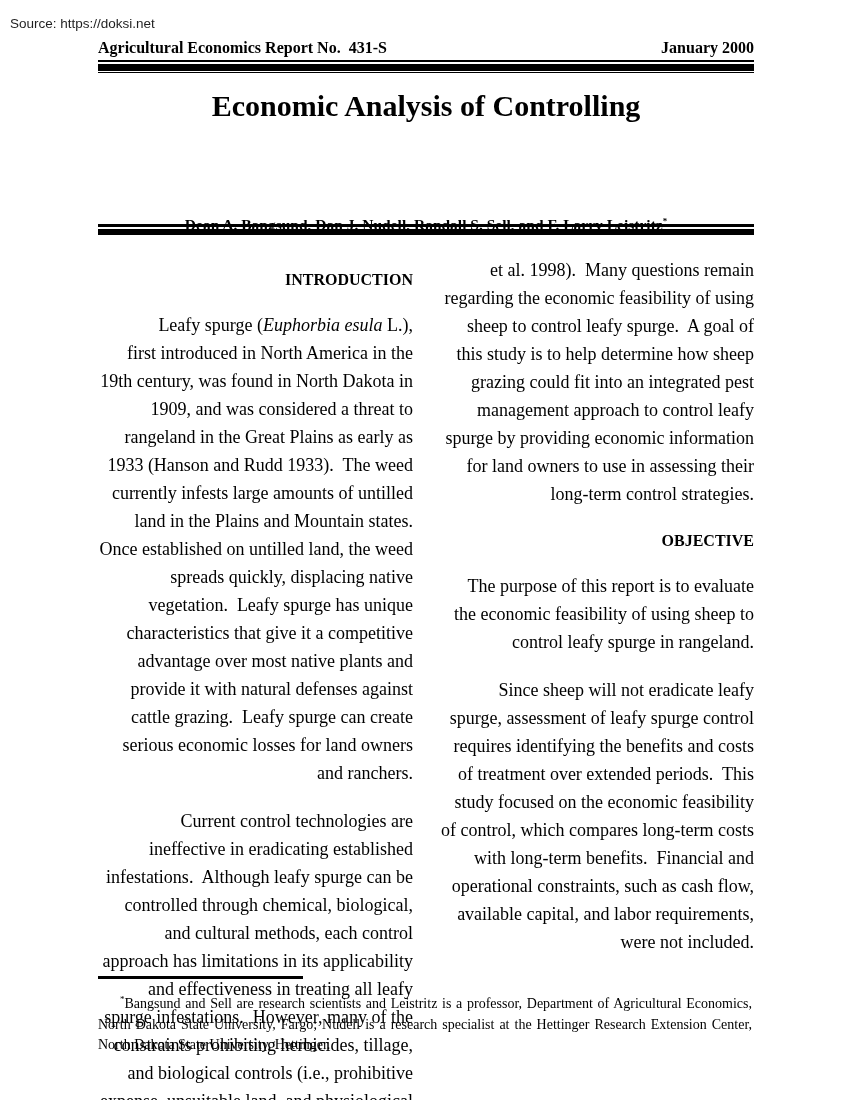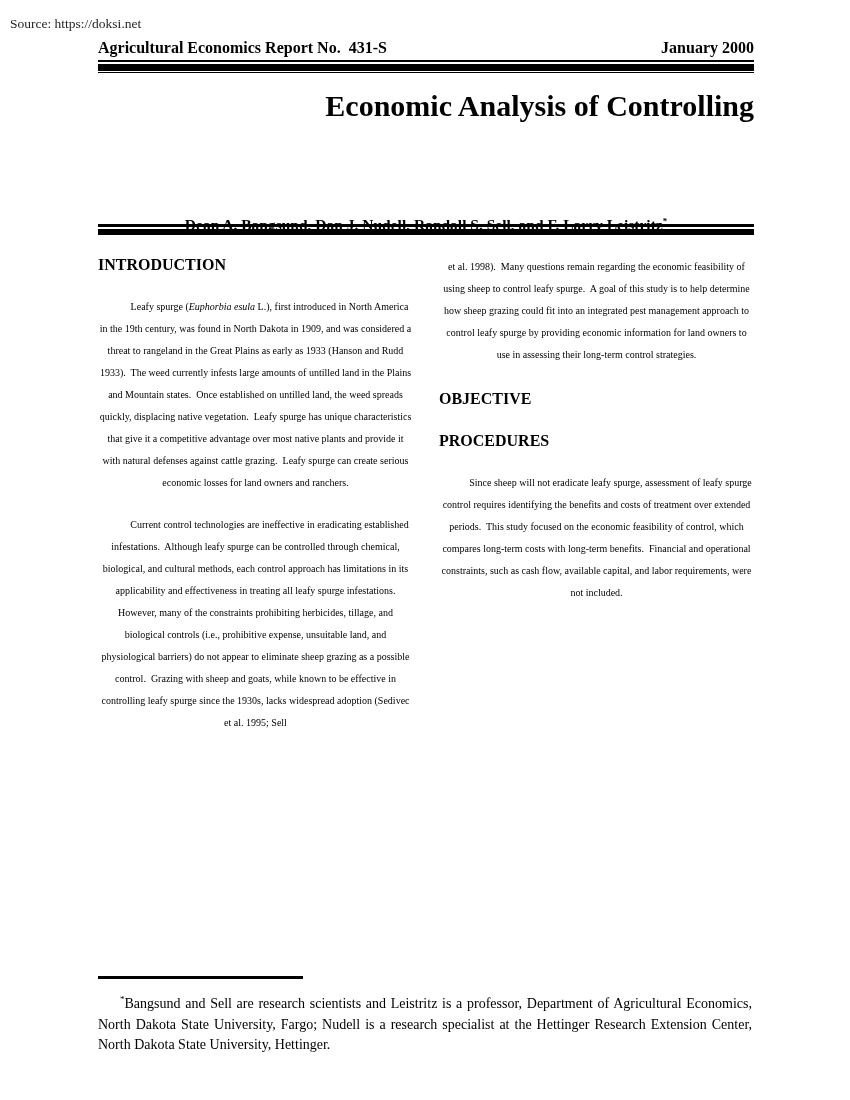--- a/index.html
+++ b/index.html
@@ -6,64 +6,64 @@
   html, body { background: #ffffff; }
   body {
     width: 850px; height: 1100px;
     position: relative;
     font-family: "Liberation Serif", serif;
     color: #000000;
     overflow: hidden;
   }
   .source-line {
     position: absolute; left: 10px; top: 16px;
-    font-family: Liberation Serif, serif;
+    font-family: Liberation Sans, sans-serif;
     font-size: 13.5px; color: #1f1f1f;
   }
   .header-row {
     position: absolute; left: 98px; top: 39px; width: 656px;
     display: flex; justify-content: space-between; align-items: flex-end;
     font-weight: bold; font-size: 16px; white-space: pre;
   }
   .top-rule { position: absolute; left: 98px; top: 60px; width: 656px; }
   .mid-rule { position: absolute; left: 98px; top: 224px; width: 656px; }
   .rule-thin  { height: 2px; background: #000; }
   .rule-thin3 { height: 3px; background: #000; }
   .rule-gap2  { height: 2px; }
   .rule-gap1  { height: 1px; }
   .rule-thick7{ height: 7px; background: #000; }
   .rule-thick6{ height: 6px; background: #000; }
   .rule-hair  { height: 1px; background: #000; }
   .doc-title {
     position: absolute; left: 98px; top: 86px; width: 656px;
-    text-align: right; font-weight: bold;
+    text-align: center; font-weight: bold;
     font-size: 30px; line-height: 39px;
   }
   .authors-line {
     position: absolute; left: 98px; top: 184px; width: 656px;
     text-align: center; font-weight: bold; font-size: 15.5px; margin-top: 32px;
   }
   .authors-line sup, .footnote sup {
     font-size: 9px; vertical-align: super; line-height: 0;
   }
   .columns {
     position: absolute; left: 98px; top: 256px; width: 656px;
     display: flex; gap: 26px;
   }
   .col { width: 315px; }
   .sec-heading {
-    text-align: left; font-weight: bold; font-size: 16px;
-    margin: 0 0 22px 0;
+    text-align: right; font-weight: bold; font-size: 16px;
+    margin: 15px 0 22px 0;
   }
   .sec-heading.spaced { margin-top: 24px; }
   .body-para {
-    font-size: 10px; line-height: 22px;
+    font-size: 18px; line-height: 28px;
     margin: 0 0 20px 0;
     white-space: pre-wrap;
-    text-align: center;
+    text-align: right;
   }
   .body-para.indent { text-indent: 28px; }
   .italic { font-style: italic; margin-top: 32px; }
   .footnote-rule {
     position: absolute; left: 98px; top: 976px;
     width: 205px; height: 3px; background: #000;
   }
   .footnote {
     position: absolute; left: 98px; top: 994px; width: 654px;
     font-size: 14px; line-height: 20.5px;
@@ -107,21 +107,21 @@
 
   <div class="col">
     <h3 class="sec-heading">INTRODUCTION</h3>
     <p class="body-para indent"><span>Leafy spurge (</span><span class="italic">Euphorbia esula</span><span> L.), first introduced in North America in the 19th century, was found in North Dakota in 1909, and was considered a threat to rangeland in the Great Plains as early as 1933 (Hanson and Rudd 1933).  The weed currently infests large amounts of untilled land in the Plains and Mountain states.  Once established on untilled land, the weed spreads quickly, displacing native vegetation.  Leafy spurge has unique characteristics that give it a competitive advantage over most native plants and provide it with natural defenses against cattle grazing.  Leafy spurge can create serious economic losses for land owners and ranchers.</span></p>
     <p class="body-para indent">Current control technologies are ineffective in eradicating established infestations.  Although leafy spurge can be controlled through chemical, biological, and cultural methods, each control approach has limitations in its applicability and effectiveness in treating all leafy spurge infestations.  However, many of the constraints prohibiting herbicides, tillage, and biological controls (i.e., prohibitive expense, unsuitable land, and physiological barriers) do not appear to eliminate sheep grazing as a possible control.  Grazing with sheep and goats, while known to be effective in controlling leafy spurge since the 1930s, lacks widespread adoption (Sedivec et al. 1995; Sell</p>
   </div>
 
   <div class="col">
     <p class="body-para">et al. 1998).  Many questions remain regarding the economic feasibility of using sheep to control leafy spurge.  A goal of this study is to help determine how sheep grazing could fit into an integrated pest management approach to control leafy spurge by providing economic information for land owners to use in assessing their long-term control strategies.</p>
     <h3 class="sec-heading spaced">OBJECTIVE</h3>
-    <h3 class="sec-heading spaced">PROCEDURES</h3>
+    <p class="body-para indent">The purpose of this report is to evaluate the economic feasibility of using sheep to control leafy spurge in rangeland.</p>
     <p class="body-para indent">Since sheep will not eradicate leafy spurge, assessment of leafy spurge control requires identifying the benefits and costs of treatment over extended periods.  This study focused on the economic feasibility of control, which compares long-term costs with long-term benefits.  Financial and operational constraints, such as cash flow, available capital, and labor requirements, were not included.</p>
   </div>
 
 </div>
 
 <div class="footnote-rule"></div>
 
 <p class="footnote"><sup>*</sup><span>Bangsund and Sell are research scientists and Leistritz is a professor, Department of Agricultural Economics, North Dakota State University, Fargo; Nudell is a research specialist at the Hettinger Research Extension Center, North Dakota State University, Hettinger.</span></p>
 
 </body></html>

